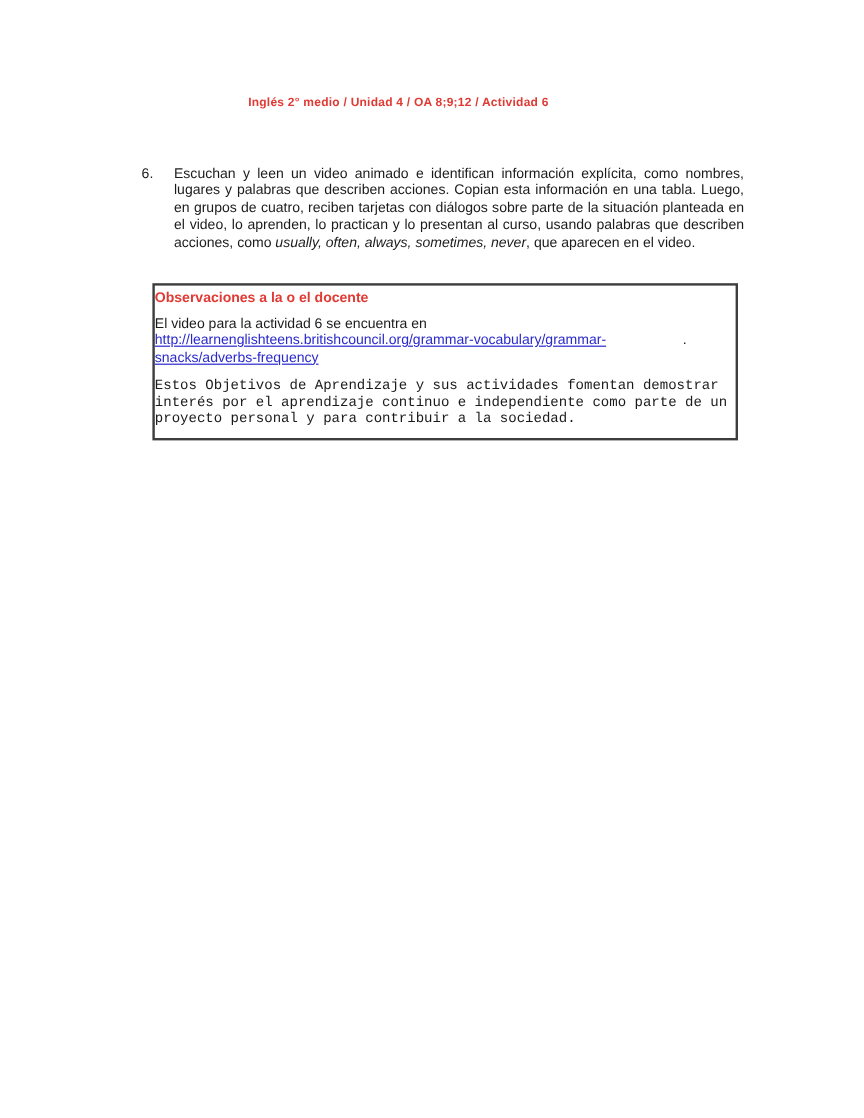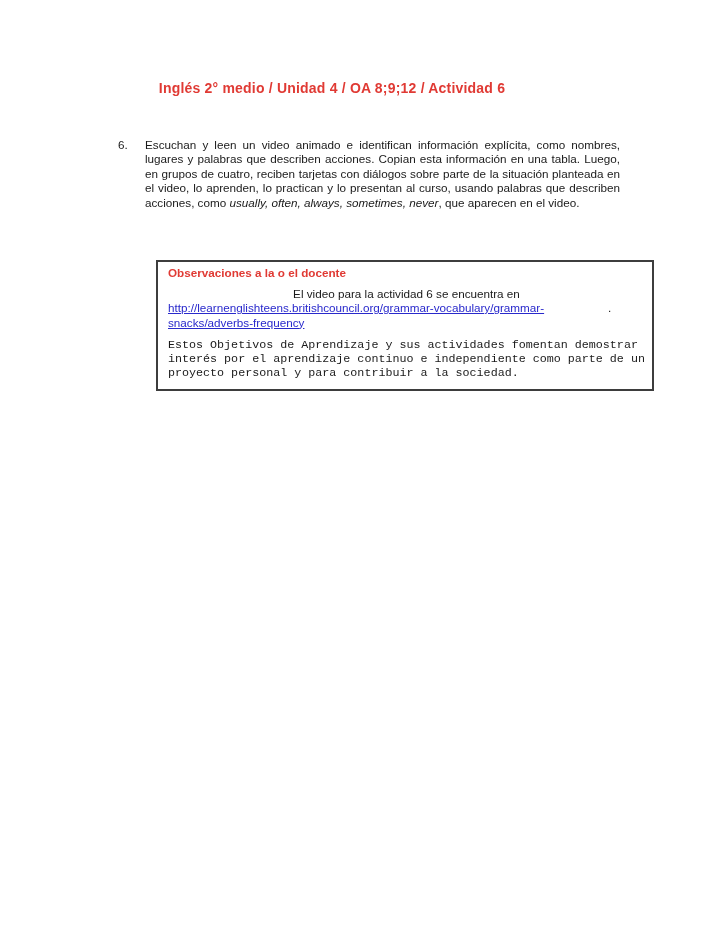--- a/index.html
+++ b/index.html
@@ -15,21 +15,21 @@
     font-family:"Liberation Sans", sans-serif;
     color:var(--text-color);
     position:relative;
     overflow:hidden;
   }
   .doc-title{
     position:absolute;
     top:80px;left:0;width:664px;
     margin:0;
     text-align:center;
-    font-size:14px;
+    font-size:10px;
     font-weight:bold;
     color:var(--accent-red);
     letter-spacing:0.2px;
   }
   .activity{
     position:absolute;
     left:118px;top:138px;width:502px;
     font-size:11.7px;
     line-height:14.4px;
   }
@@ -38,38 +38,36 @@
     left:0;top:0;
   }
   .activity-text{
     margin:0 0 16px 27px;
     width:475px;
     text-align:justify;
   }
   .italic{font-style:italic;}
   .obs-box{
     position:absolute;
-    left:127px;top:260px;
+    left:127px;top:236px;
     width:477px;
     border:2px solid var(--box-border);
-    padding:4px 7px 9px 10px;
+    padding:4px 7px 9px 0;
     font-size:11.7px;
     line-height:14.2px;
     background:#ffffff;
-    margin-left:29px;
   }
   .obs-heading{
     margin:0;
     font-size:11.7px;
     font-weight:bold;
     color:var(--accent-red);
   }
   .obs-intro{
     margin:7px 0 0 0;
-    text-align:center;
   }
   .obs-linkline{
     margin:0;
   }
   .video-link{
     color:var(--link-blue);
     text-decoration:underline;
     display:inline-block;
     max-width:440px;
     vertical-align:top;

